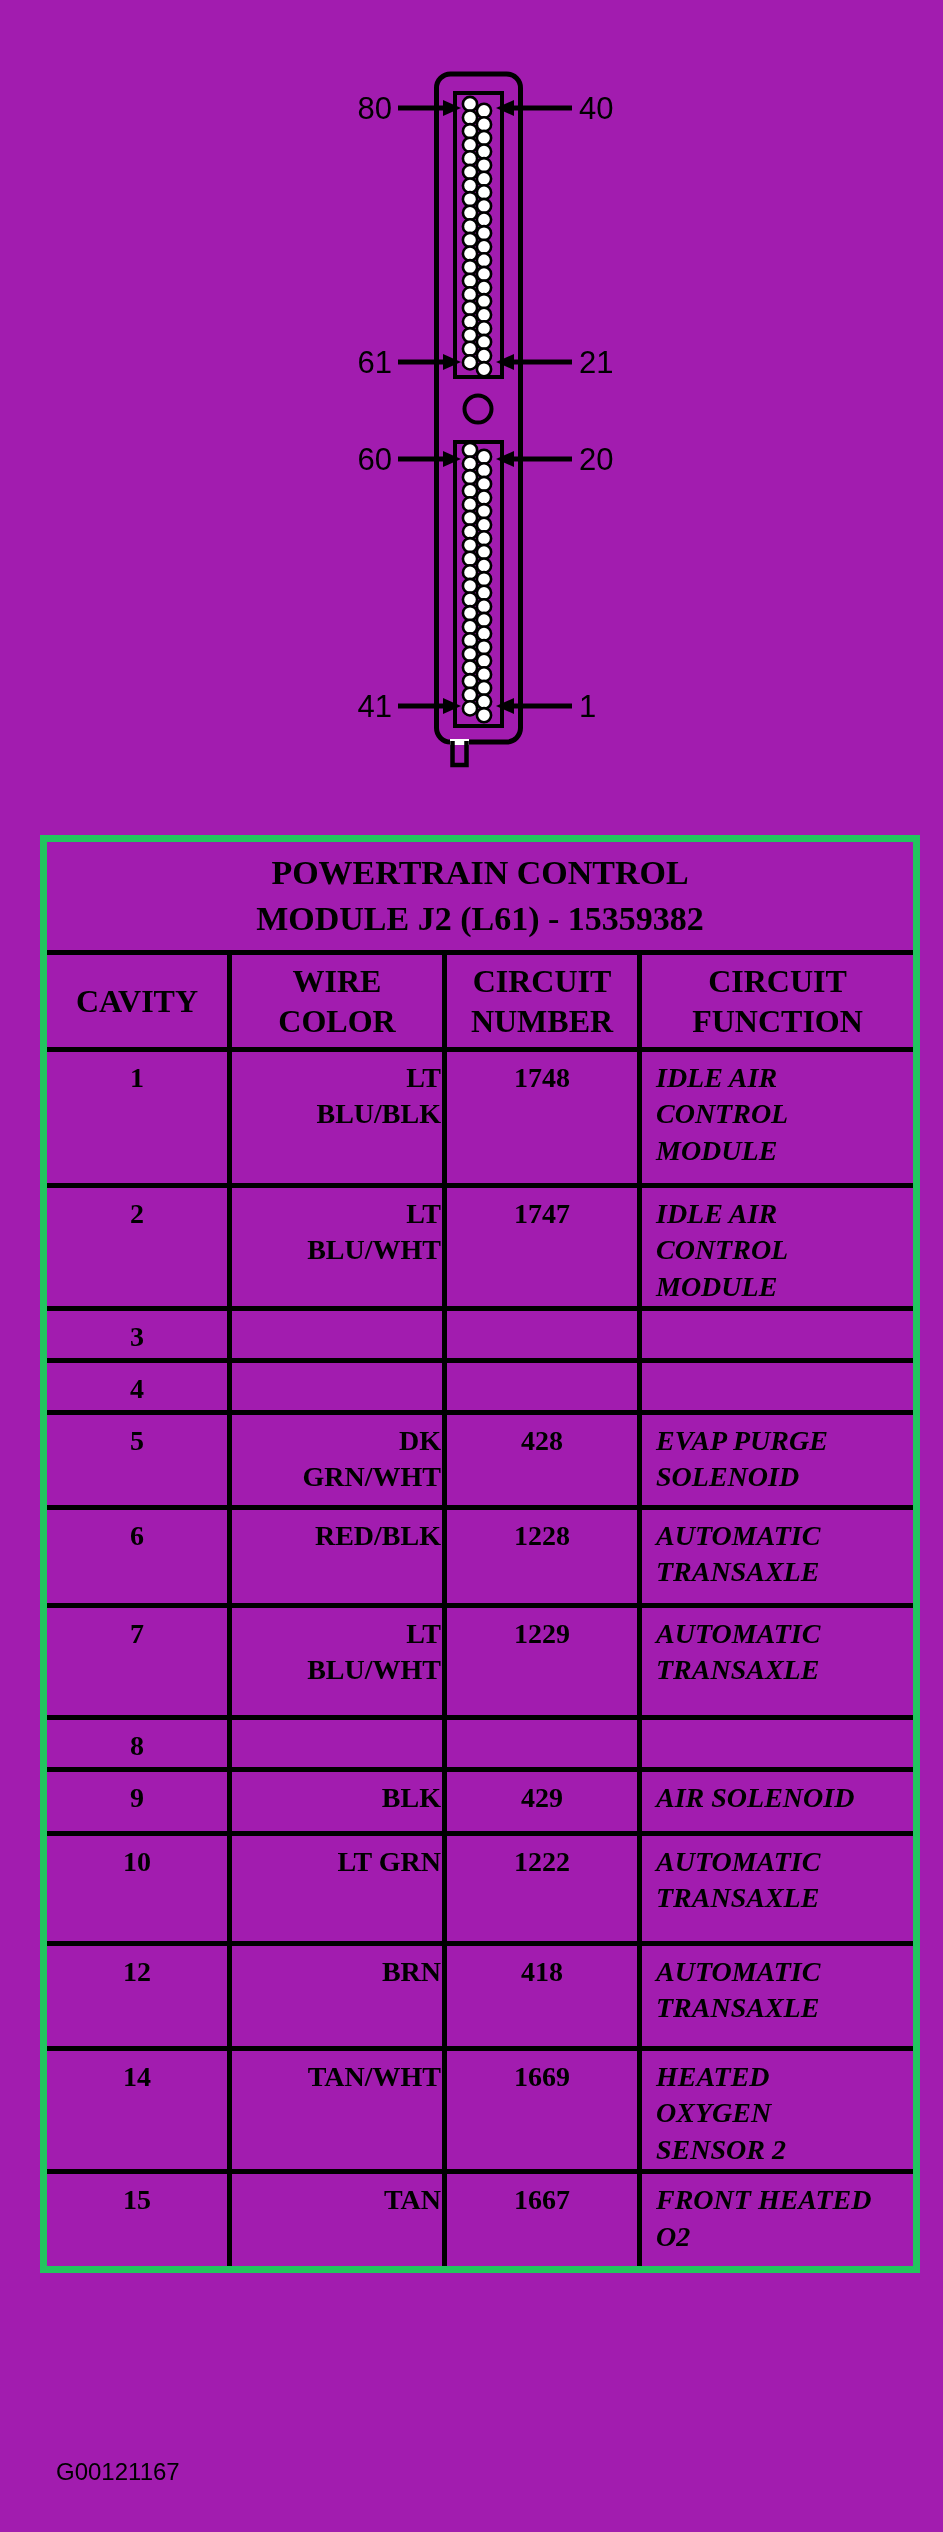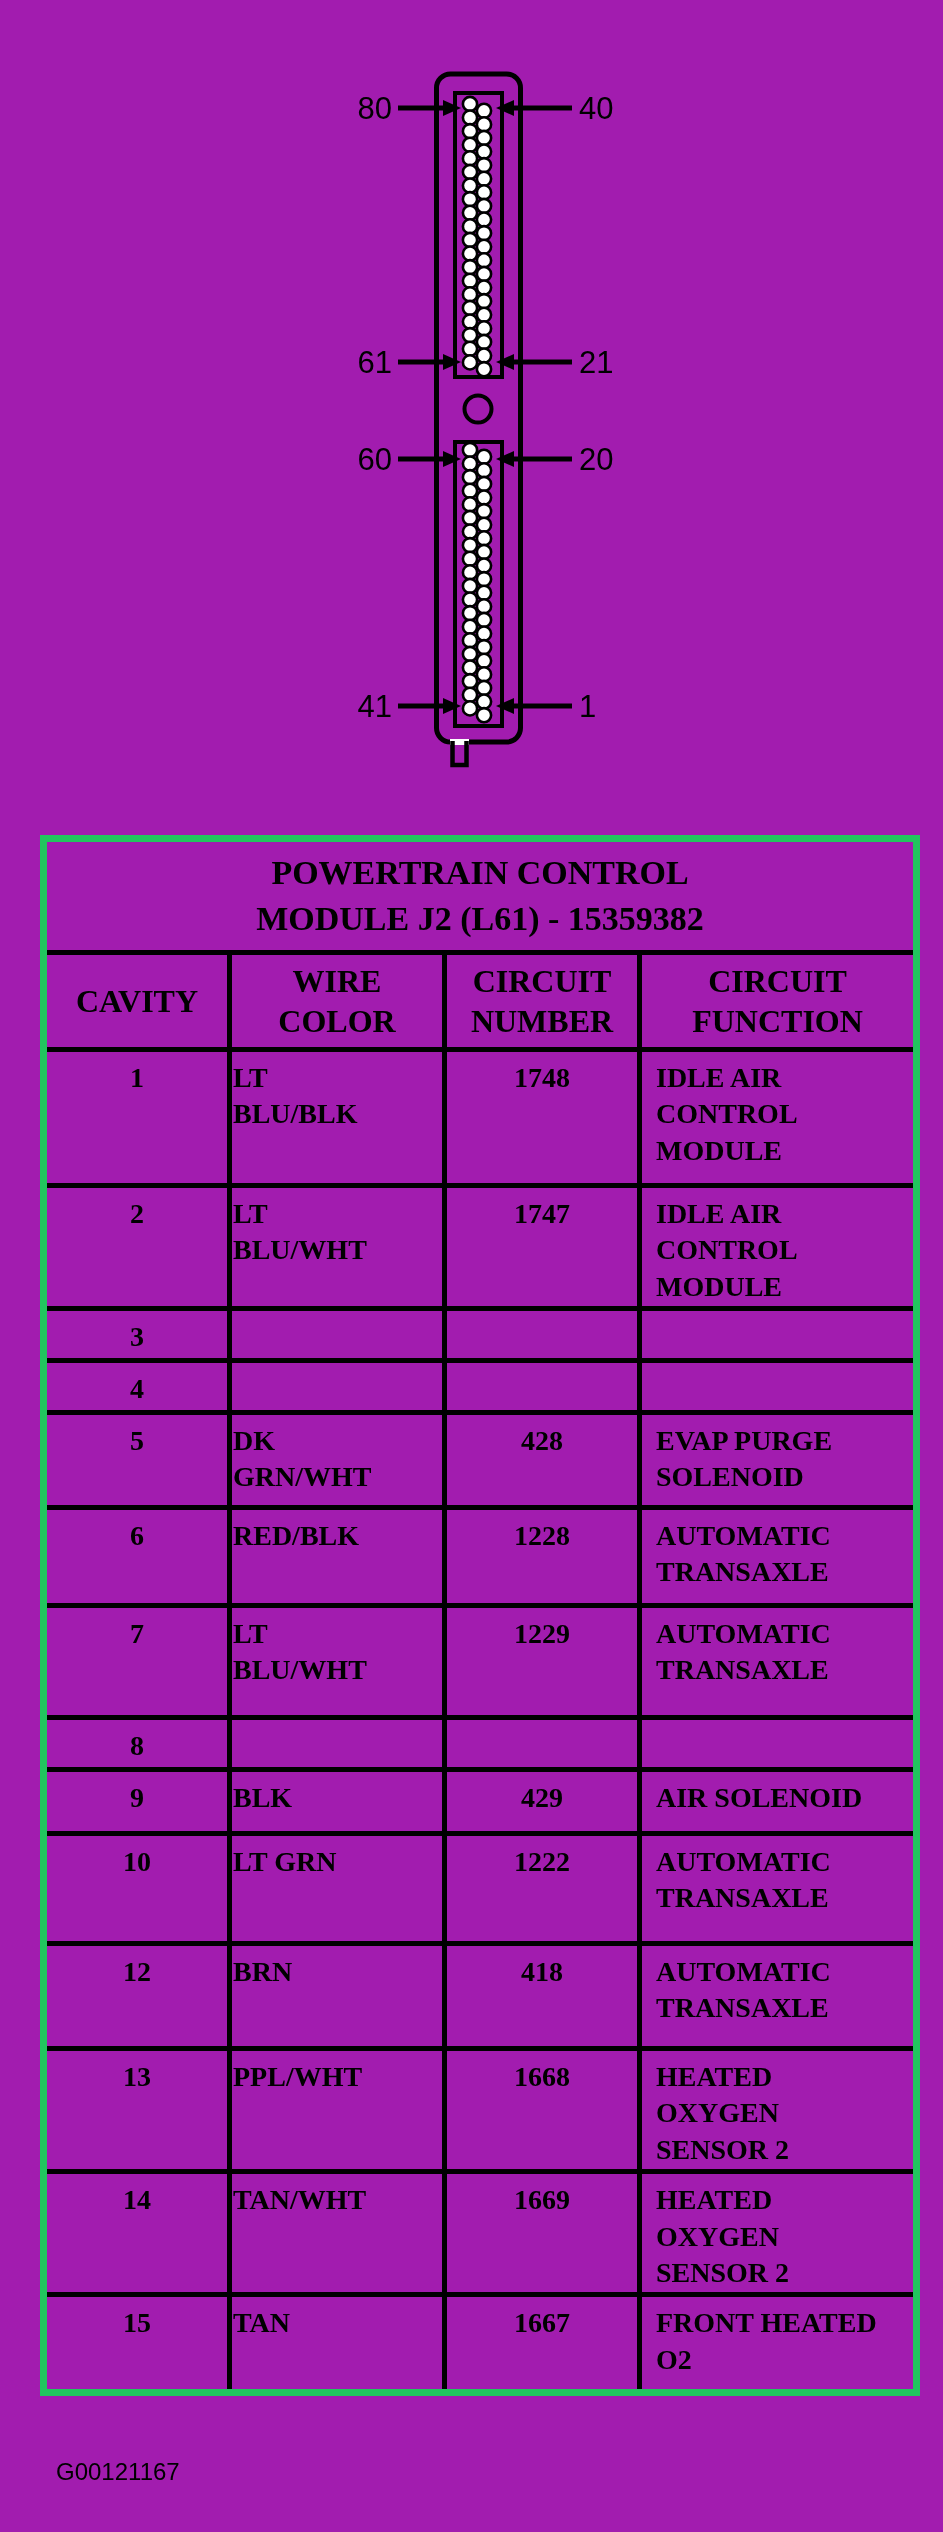--- a/index.html
+++ b/index.html
@@ -13,23 +13,23 @@
   .arrowhead{fill:#000;stroke:none;}
   
   table.pinout{position:absolute;top:835px;left:40px;width:880px;
     border-collapse:collapse;border:7px solid #22c55e;
     font-family:"Liberation Serif",serif;font-weight:bold;color:#000;}
   table.pinout th,table.pinout td{border:5px solid #000;white-space:pre-line;}
   th.title-cell{font-size:34px;line-height:1.35;text-align:center;padding:8px 6px;}
   th.col-head{font-size:32px;line-height:1.25;text-align:center;vertical-align:middle;padding:6px 2px;}
   td{font-size:28px;line-height:1.3;vertical-align:top;padding-top:8px;}
   td.c-cavity{text-align:center;width:178px;}
-  td.c-wire{text-align:left;width:208px;}
+  td.c-wire{text-align:right;width:208px;}
   td.c-num{text-align:center;width:188px;}
-  td.c-func{text-align:left;padding-left:14px;padding-right:6px;}
+  td.c-func{text-align:left;padding-left:14px;padding-right:6px;font-style:italic;}
   
   .figure-code{position:absolute;left:56px;top:2458px;
     font-family:"Liberation Sans",sans-serif;font-size:24px;color:#000;}
 </style>
 </head>
 <body>
 
 <div class="page">
 
   <div class="connector-wrap">
@@ -264,28 +264,20 @@
 TRANSAXLE</td>
     </tr>
     <tr style="height:105px;">
       <td class="c-cavity">12</td>
       <td class="c-wire">BRN</td>
       <td class="c-num">418</td>
       <td class="c-func">AUTOMATIC
 TRANSAXLE</td>
     </tr>
     <tr style="height:122px;">
-      <td class="c-cavity">13</td>
-      <td class="c-wire">PPL/WHT</td>
-      <td class="c-num">1668</td>
-      <td class="c-func">HEATED
-OXYGEN
-SENSOR 2</td>
-    </tr>
-    <tr style="height:122px;">
       <td class="c-cavity">14</td>
       <td class="c-wire">TAN/WHT</td>
       <td class="c-num">1669</td>
       <td class="c-func">HEATED
 OXYGEN
 SENSOR 2</td>
     </tr>
     <tr style="height:98px;">
       <td class="c-cavity">15</td>
       <td class="c-wire">TAN</td>

